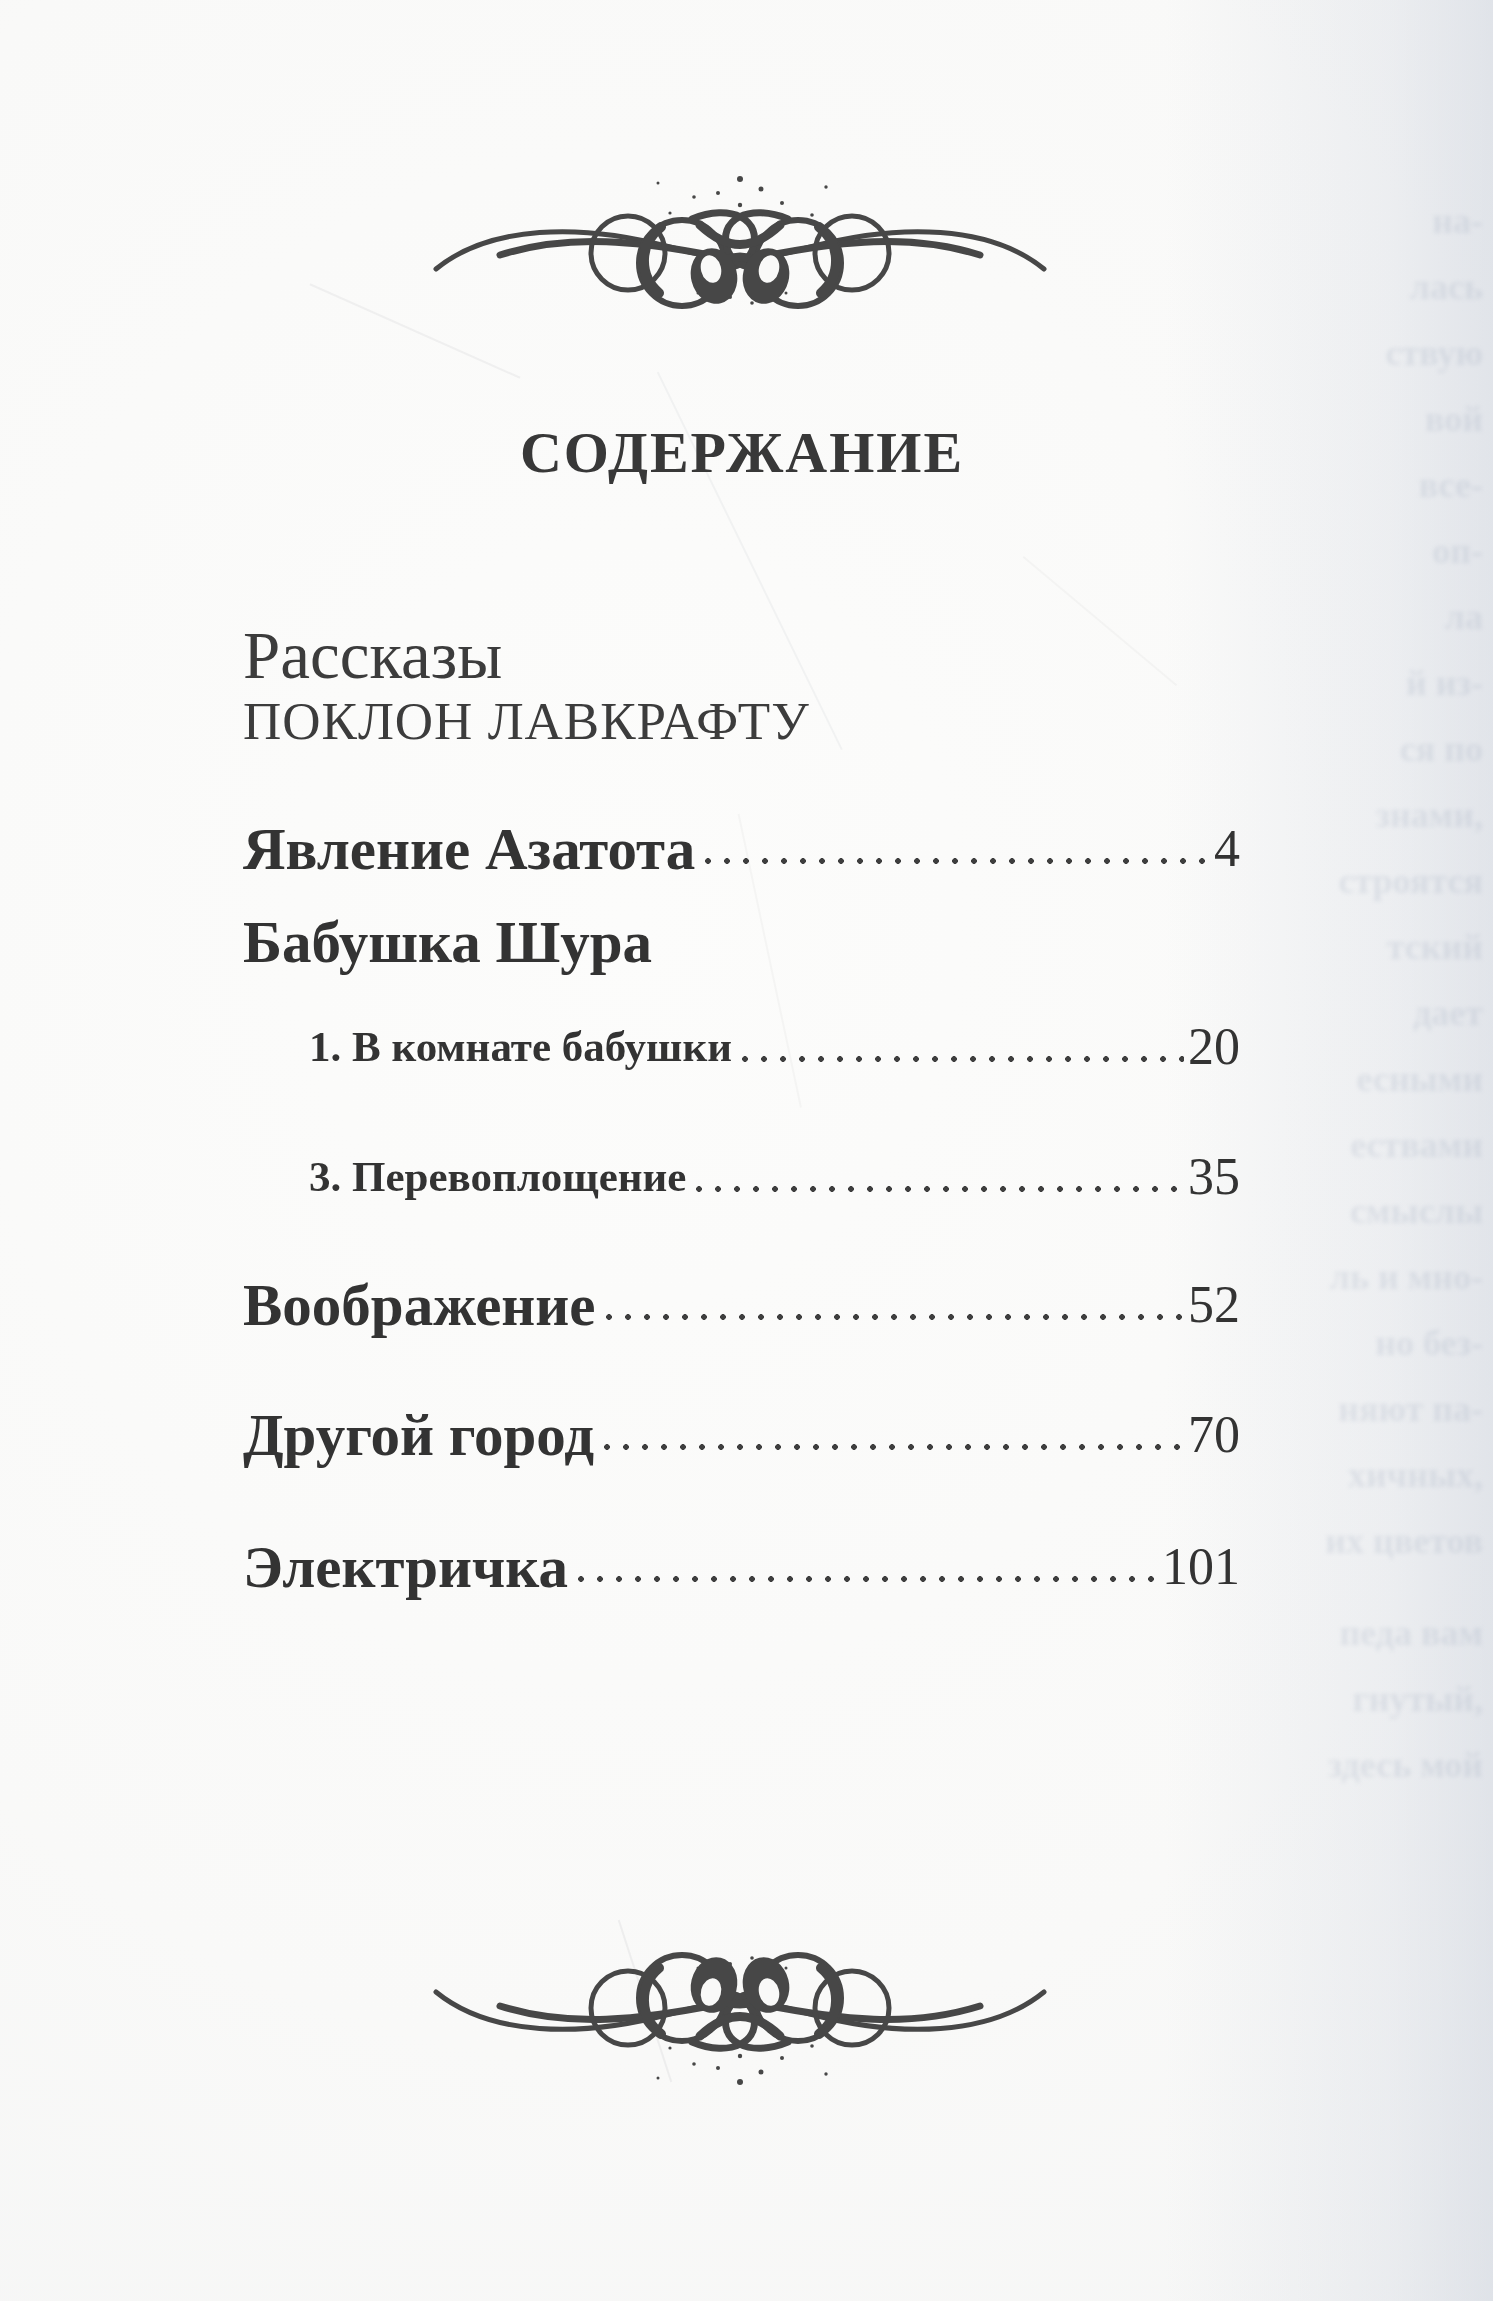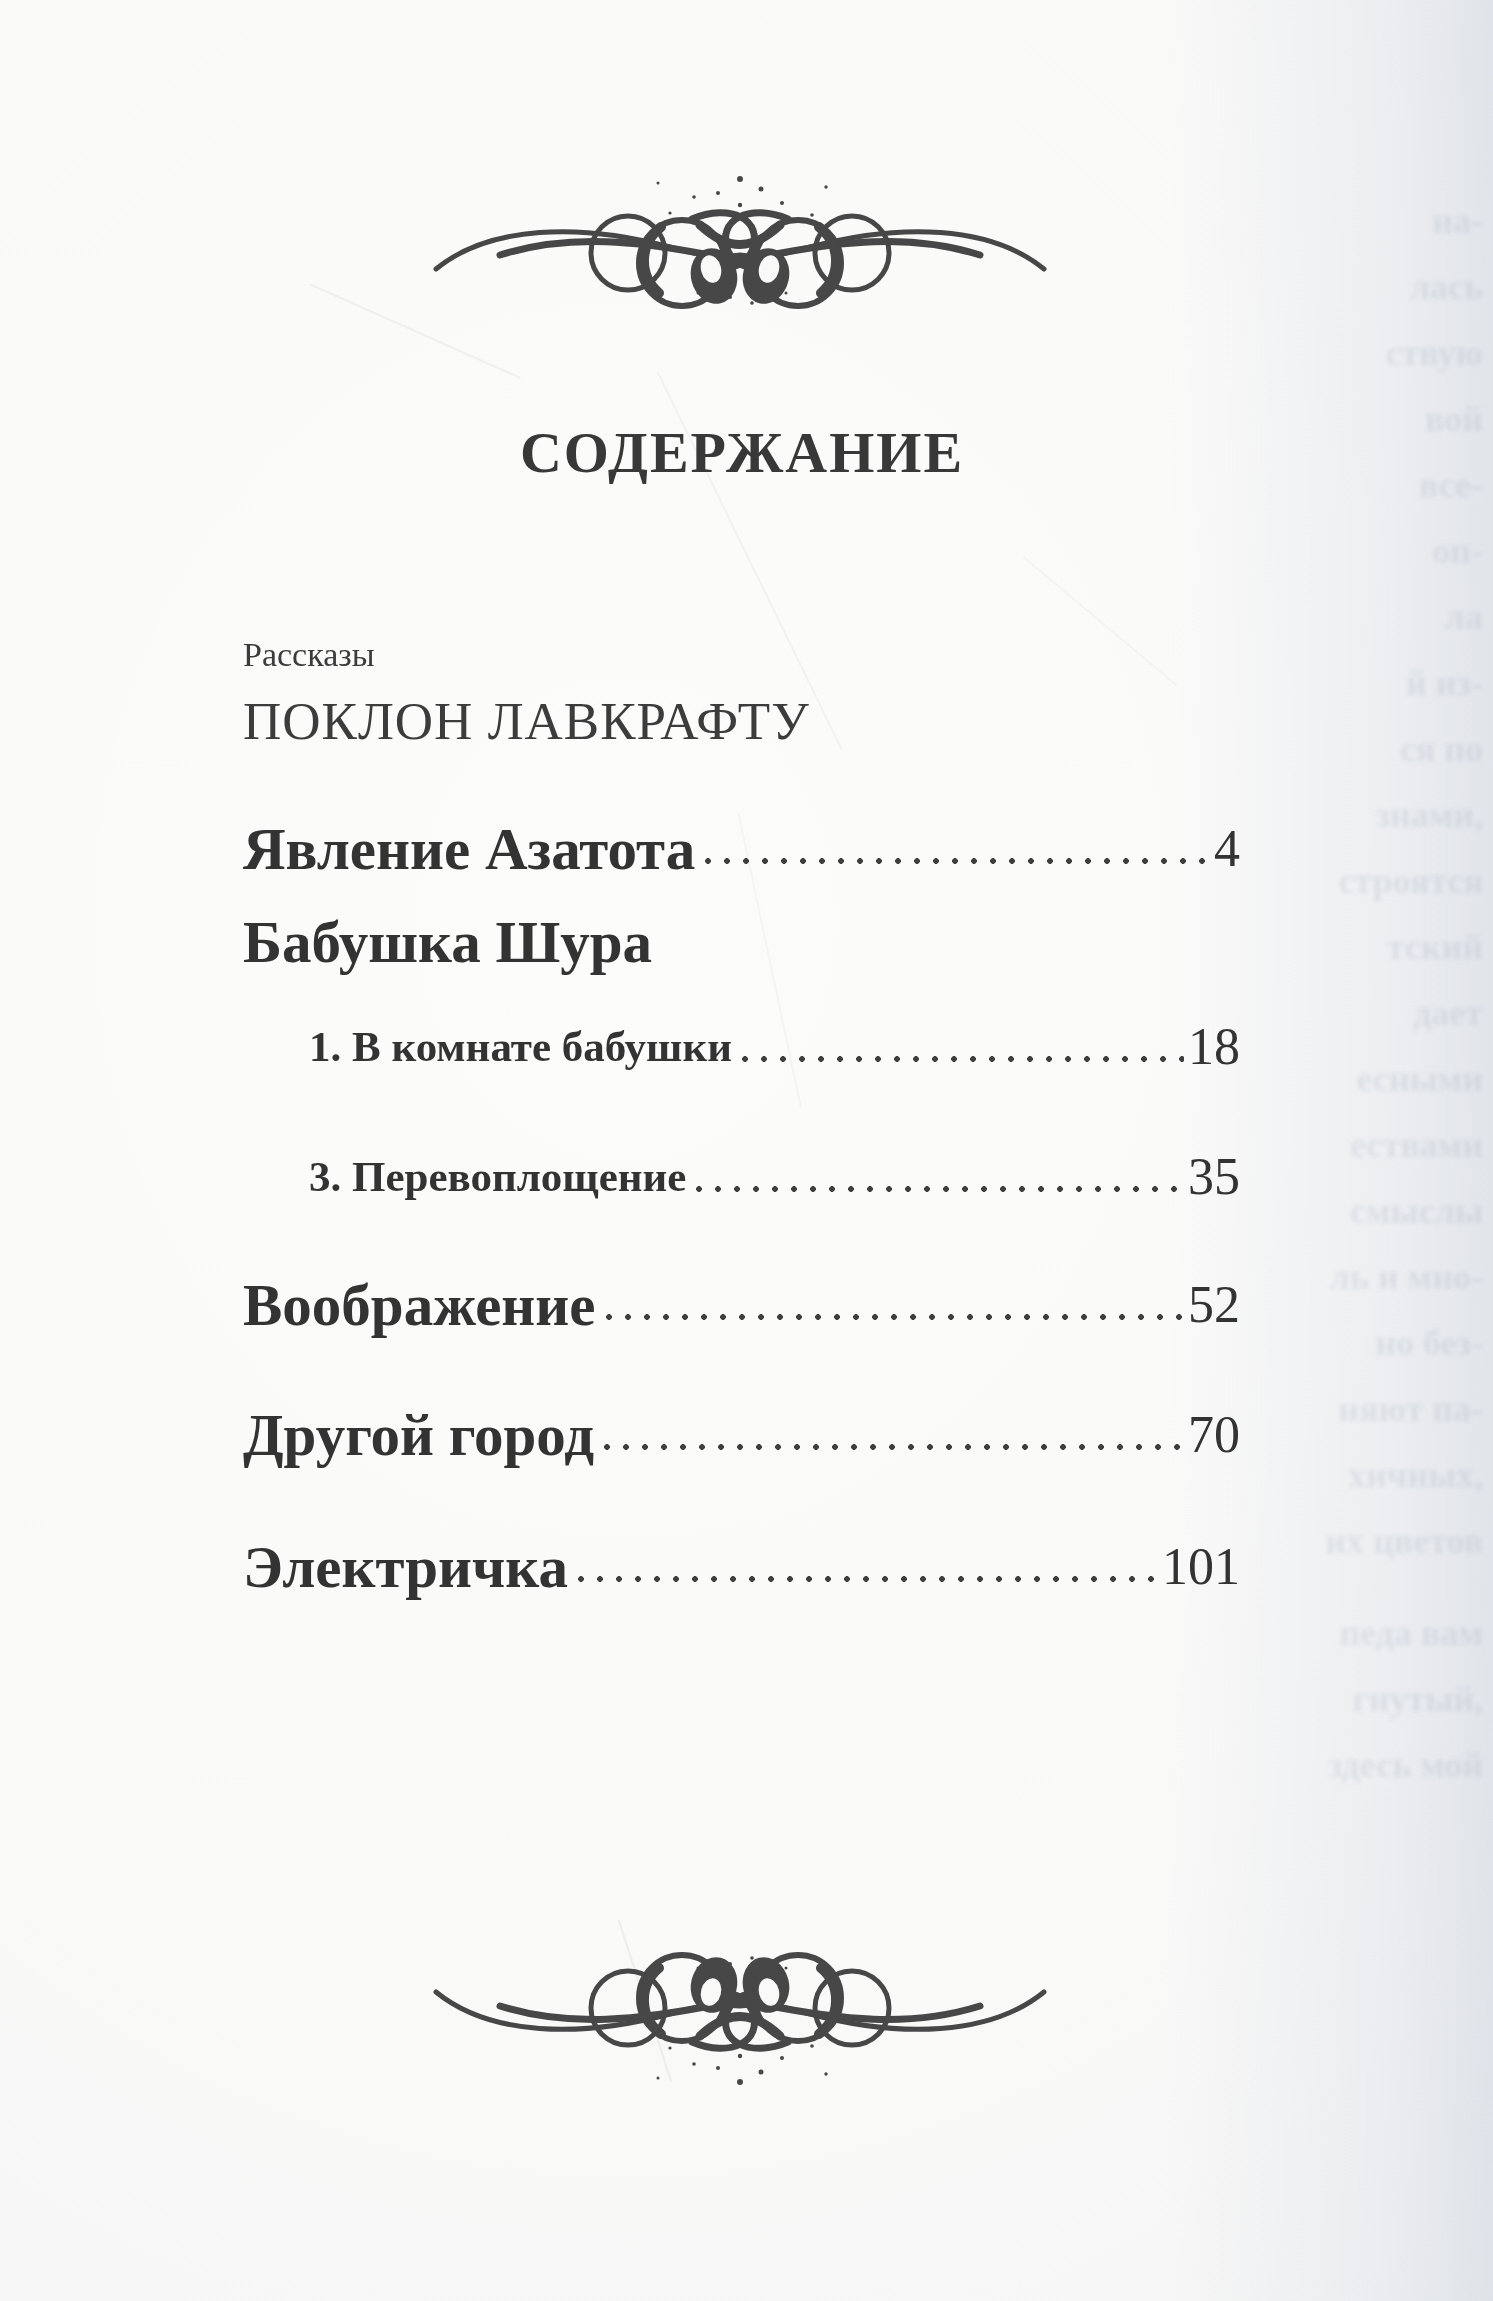--- a/index.html
+++ b/index.html
@@ -25,21 +25,21 @@
   .ornament{position:absolute;left:430px;width:620px;height:150px;}
   .ornament.top{top:163px;}
   .ornament.bottom{top:1948px;transform:scaleY(-1);}
 
   .page-title{
     position:absolute;left:247px;width:990px;top:413px;
     text-align:center;font-size:58px;font-weight:bold;line-height:80px;
     letter-spacing:2px;color:#383838;
   }
   .section{position:absolute;left:243px;color:#3c3c3c;}
-  .section.s1{top:626px;font-size:34px;line-height:58px;}
+  .section.s1{top:626px;font-size:67px;line-height:58px;}
   .section.s2{top:690px;font-size:53px;line-height:62px;letter-spacing:1px;}
 
   .toc{position:absolute;left:243px;width:997px;top:0;height:100%;}
   .row{position:absolute;left:0;right:0;display:flex;align-items:flex-end;height:58px;}
   .row .t{font-weight:bold;font-size:59px;line-height:58px;color:#333;white-space:nowrap;}
   .row.sub{padding-left:66px;}
   .row.sub .t{font-size:43px;}
   .row .dots{
     flex:1;height:12px;margin:0 2px 11px 10px;
     background-image:radial-gradient(circle at 3px 6px,#3e3e3e 2.6px,rgba(0,0,0,0) 3.1px);
@@ -125,21 +125,21 @@
       <span class="p">4</span>
     </div>
 
     <div class="row main r1">
       <span class="t">Бабушка Шура</span>
     </div>
 
     <div class="row sub r2">
       <span class="t">1. В комнате бабушки</span>
       <span class="dots"></span>
-      <span class="p">18</span>
+      <span class="p">20</span>
     </div>
 
 
     <div class="row sub r4">
       <span class="t">3. Перевоплощение</span>
       <span class="dots"></span>
       <span class="p">35</span>
     </div>
 
     <div class="row main r5">

